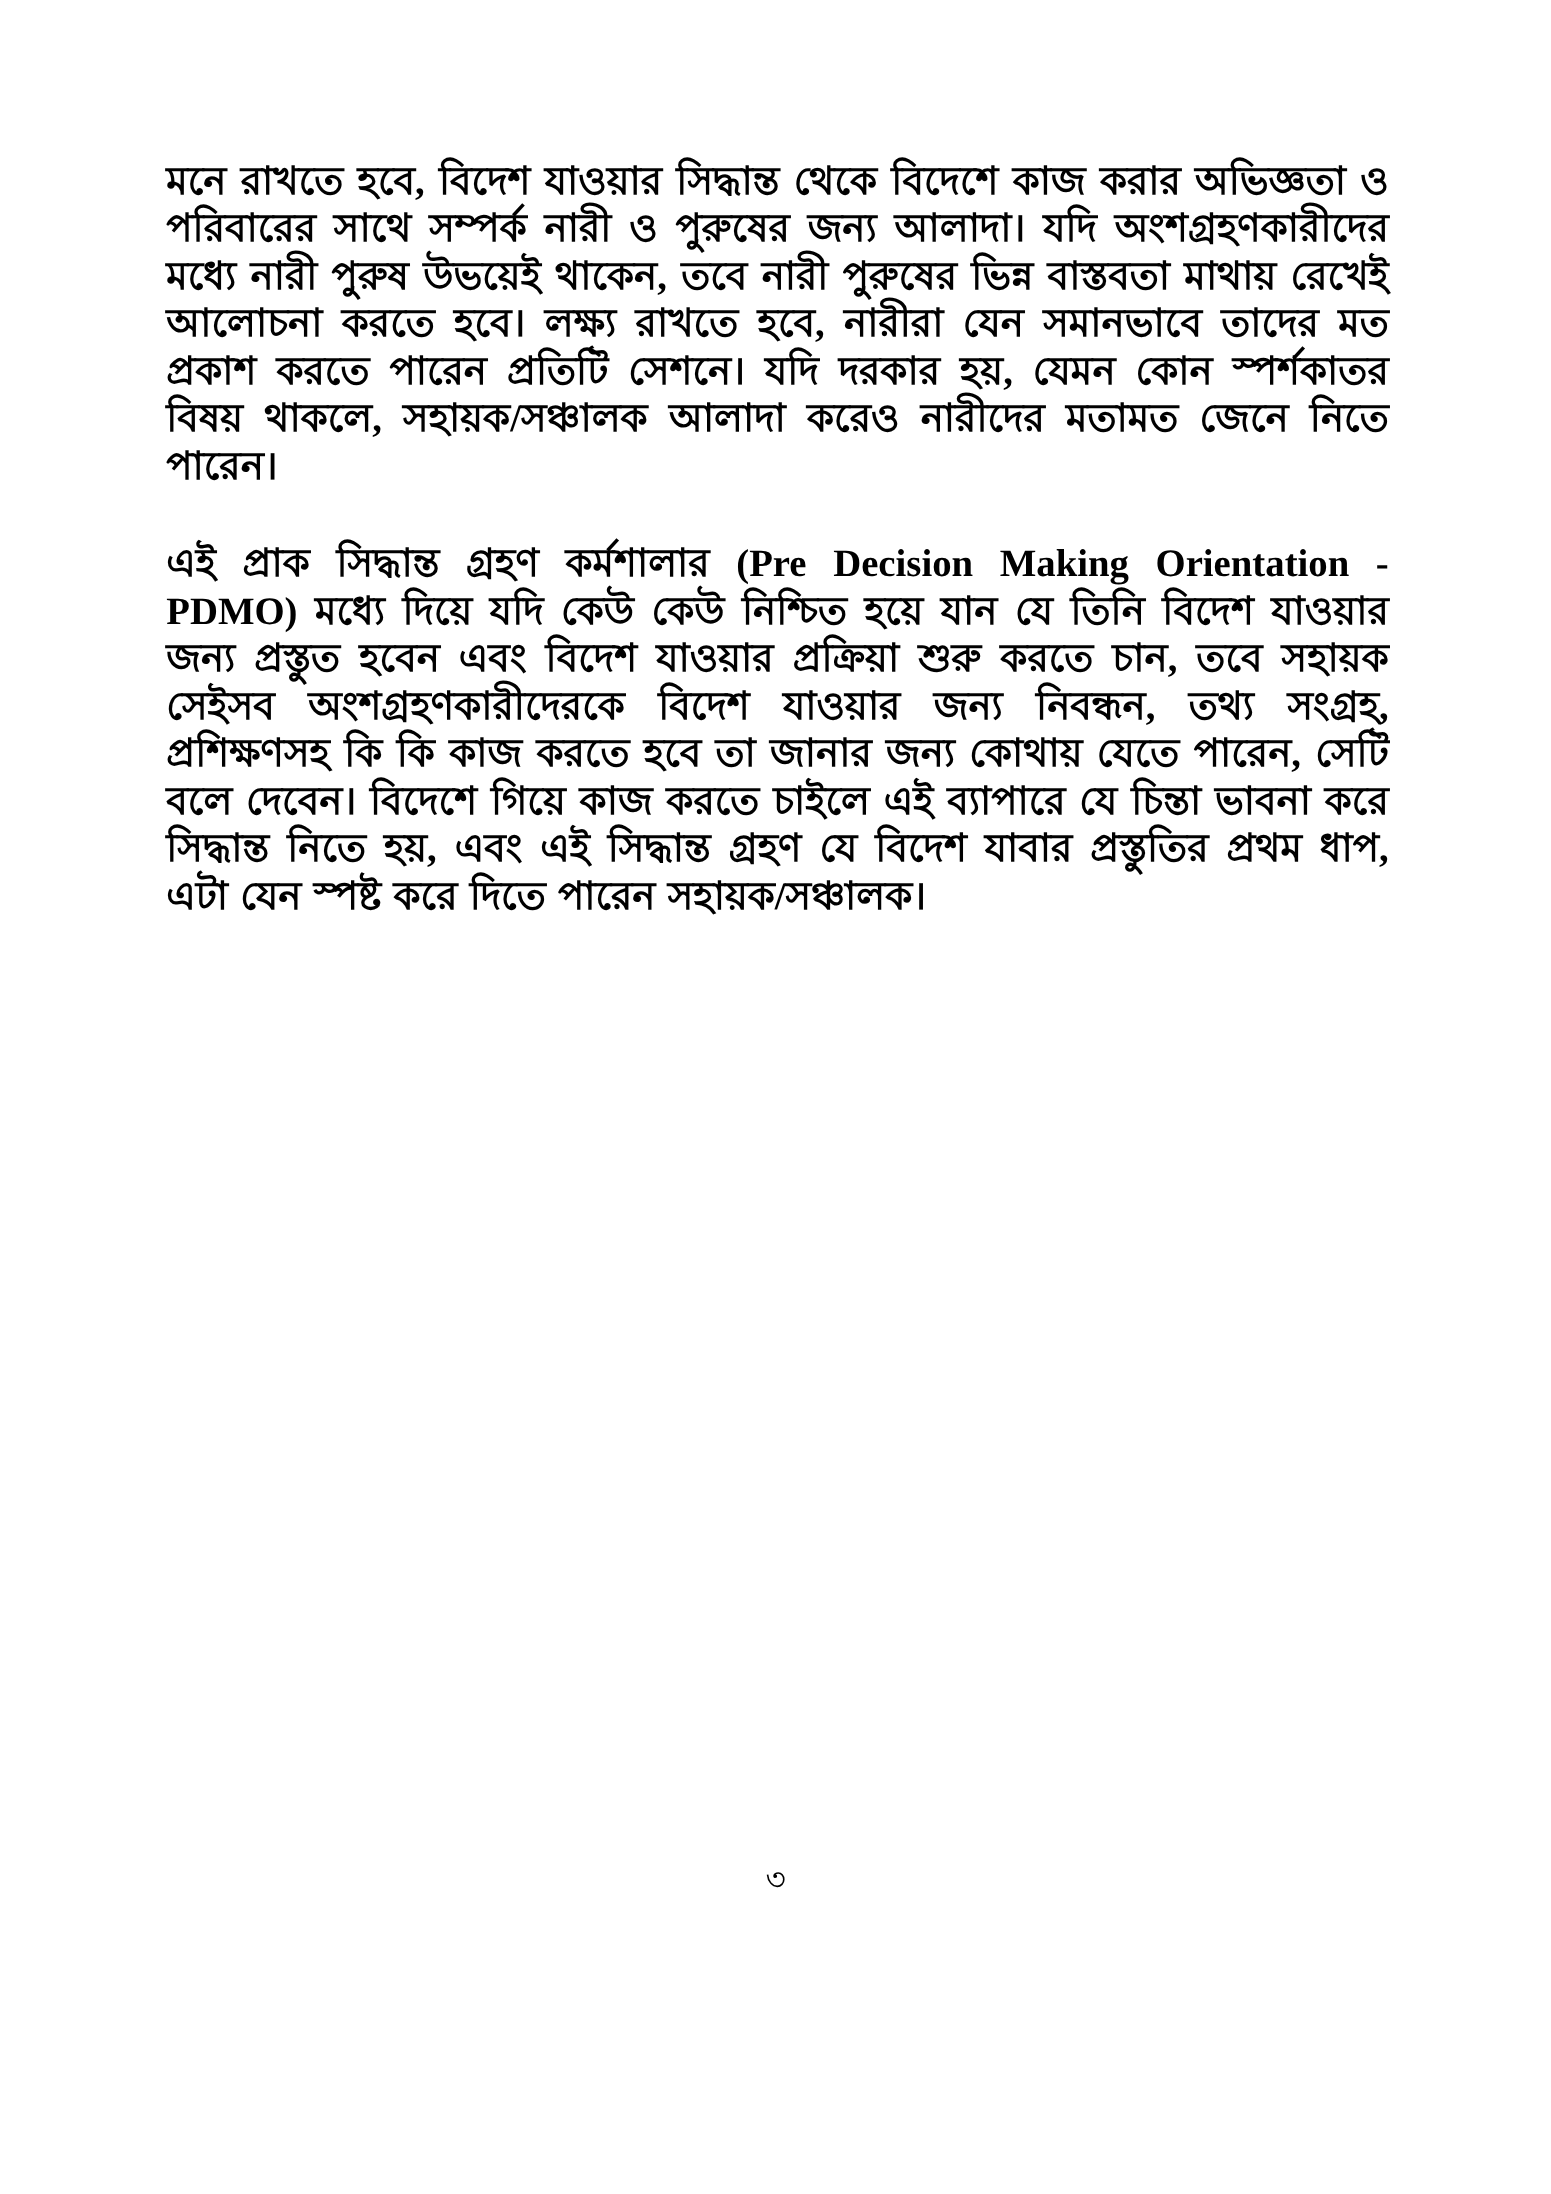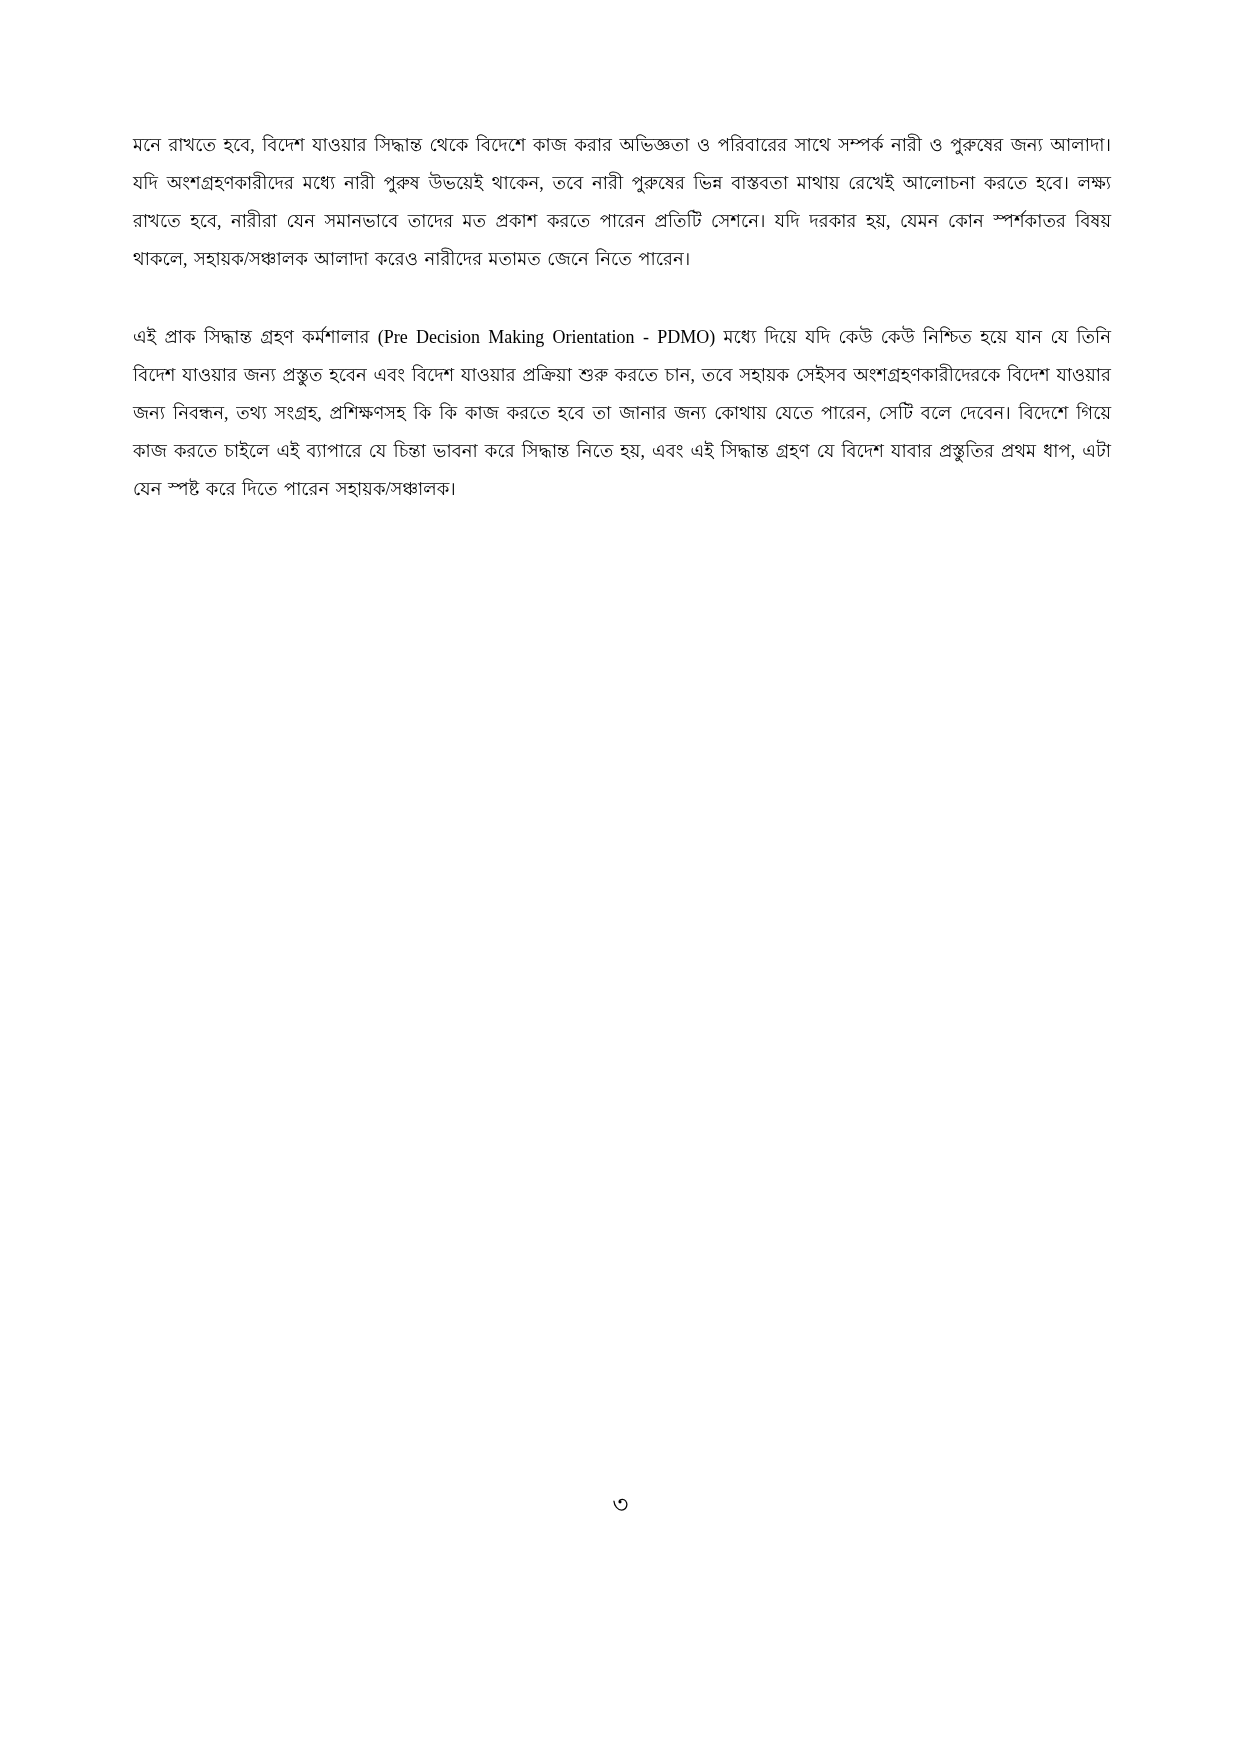--- a/index.html
+++ b/index.html
@@ -17,26 +17,27 @@
     overflow: hidden;
     margin: 0 auto;
   }
   .content {
     position: absolute;
     top: 126px;
     left: 133px;
     width: 978px;
   }
   .para {
-    font-size: 18px;
+    font-size: 31px;
     line-height: 38px;
     text-align: justify;
     text-justify: inter-word;
     margin: 0 0 40px 0;
     word-spacing: 2px;
+    font-weight: bold;
   }
   .page-number {
     position: absolute;
     top: 1490px;
     left: 0;
     width: 100%;
     text-align: center;
     font-size: 25px;
     line-height: 30px;
   }

